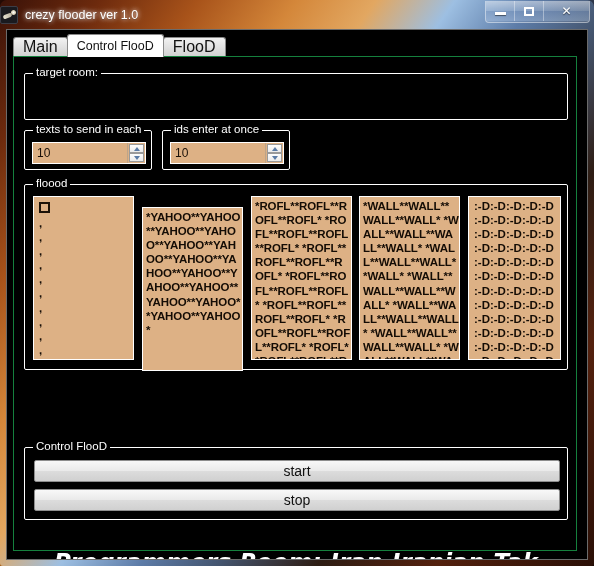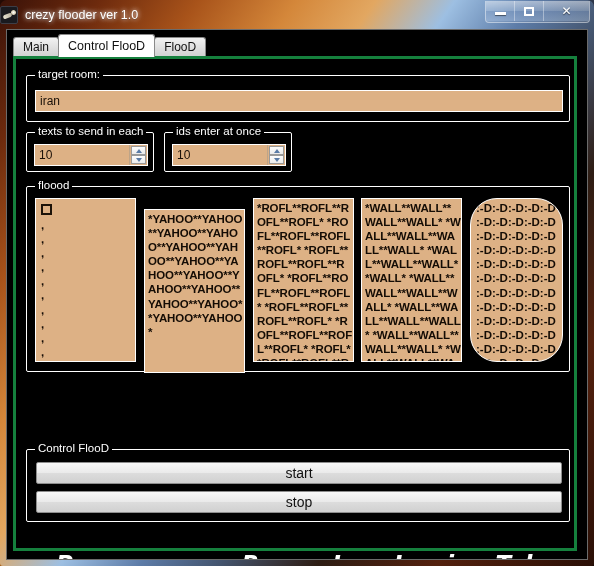--- a/index.html
+++ b/index.html
@@ -156,21 +156,21 @@
     height: 22px;
     display: flex;
     align-items: flex-end;
     z-index: 4;
   }
   .tab {
     height: 19px;
     padding: 0 9px;
     display: flex;
     align-items: center;
-    font-size: 12px;
+    font-size: 16px;
     color: #111;
     background: linear-gradient(180deg,#f2f2f2 0%,#e3e3e3 45%,#d2d2d2 100%);
     border: 1px solid #8a8a8a;
     border-bottom: none;
     border-radius: 3px 3px 0 0;
     margin-right: -1px;
     box-sizing: border-box;
     white-space: nowrap;
   }
   .tab.active {
@@ -181,21 +181,21 @@
     z-index: 5;
     margin-bottom: -1px;
   }
 
   
   #tabpage {
     position: absolute;
     left: 6px; top: 26px;
     width: 564px; height: 495px;
     background: #000000;
-    border: 3px solid #15803d;
+    border: 1px solid #15803d;
     box-sizing: border-box;
   }
 
   
   .group {
     position: absolute;
     border: 1px solid #ffffff;
     border-radius: 2px;
     box-sizing: border-box;
   }
@@ -369,23 +369,20 @@
       </div>
       <div class="tab">
         <span>FlooD</span>
       </div>
     </div>
 
     <div id="tabpage">
 
       <div class="group" style="left:10px; top:16px; width:544px; height:47px;">
         <span class="group-label">target room:</span>
-        <div class="txt" style="left:8px; top:14px; width:528px; height:22px;">
-          <span>iran</span>
-        </div>
       </div>
 
       <div class="group" style="left:10px; top:73px; width:128px; height:40px;">
         <span class="group-label">texts to send in each</span>
         <div class="nud" style="left:7px; top:11px; width:114px; height:22px;">
           <div class="nud-val">10</div>
           <div class="nud-spin">
             <div class="nud-btn">
               <span class="arrow-up"></span>
             </div>
@@ -435,21 +432,21 @@
         </div>
 
         <div class="listbox" style="left:226px; top:11px; width:101px; height:164px; font-weight:bold;">
           <span class="lb-text">*ROFL**ROFL**ROFL**ROFL* *ROFL**ROFL**ROFL**ROFL* *ROFL**ROFL**ROFL**ROFL* *ROFL**ROFL**ROFL**ROFL* *ROFL**ROFL**ROFL**ROFL* *ROFL**ROFL**ROFL**ROFL* *ROFL**ROFL**ROFL**ROFL* *ROFL**ROFL*</span>
         </div>
 
         <div class="listbox" style="left:334px; top:11px; width:101px; height:164px; font-weight:bold;">
           <span class="lb-text">*WALL**WALL**WALL**WALL* *WALL**WALL**WALL**WALL* *WALL**WALL**WALL**WALL* *WALL**WALL**WALL**WALL* *WALL**WALL**WALL**WALL* *WALL**WALL**WALL**WALL* *WALL**WALL**WALL**WALL* *WALL**WALL*</span>
         </div>
 
-        <div class="listbox" style="left:443px; top:11px; width:93px; height:164px;border-radius:27px;">
+        <div class="listbox" style="left:443px; top:11px; width:93px; height:164px;">
           <div class="lb-row">:-D:-D:-D:-D:-D</div>
           <div class="lb-row">:-D:-D:-D:-D:-D</div>
           <div class="lb-row">:-D:-D:-D:-D:-D</div>
           <div class="lb-row">:-D:-D:-D:-D:-D</div>
           <div class="lb-row">:-D:-D:-D:-D:-D</div>
           <div class="lb-row">:-D:-D:-D:-D:-D</div>
           <div class="lb-row">:-D:-D:-D:-D:-D</div>
           <div class="lb-row">:-D:-D:-D:-D:-D</div>
           <div class="lb-row">:-D:-D:-D:-D:-D</div>
           <div class="lb-row">:-D:-D:-D:-D:-D</div>

